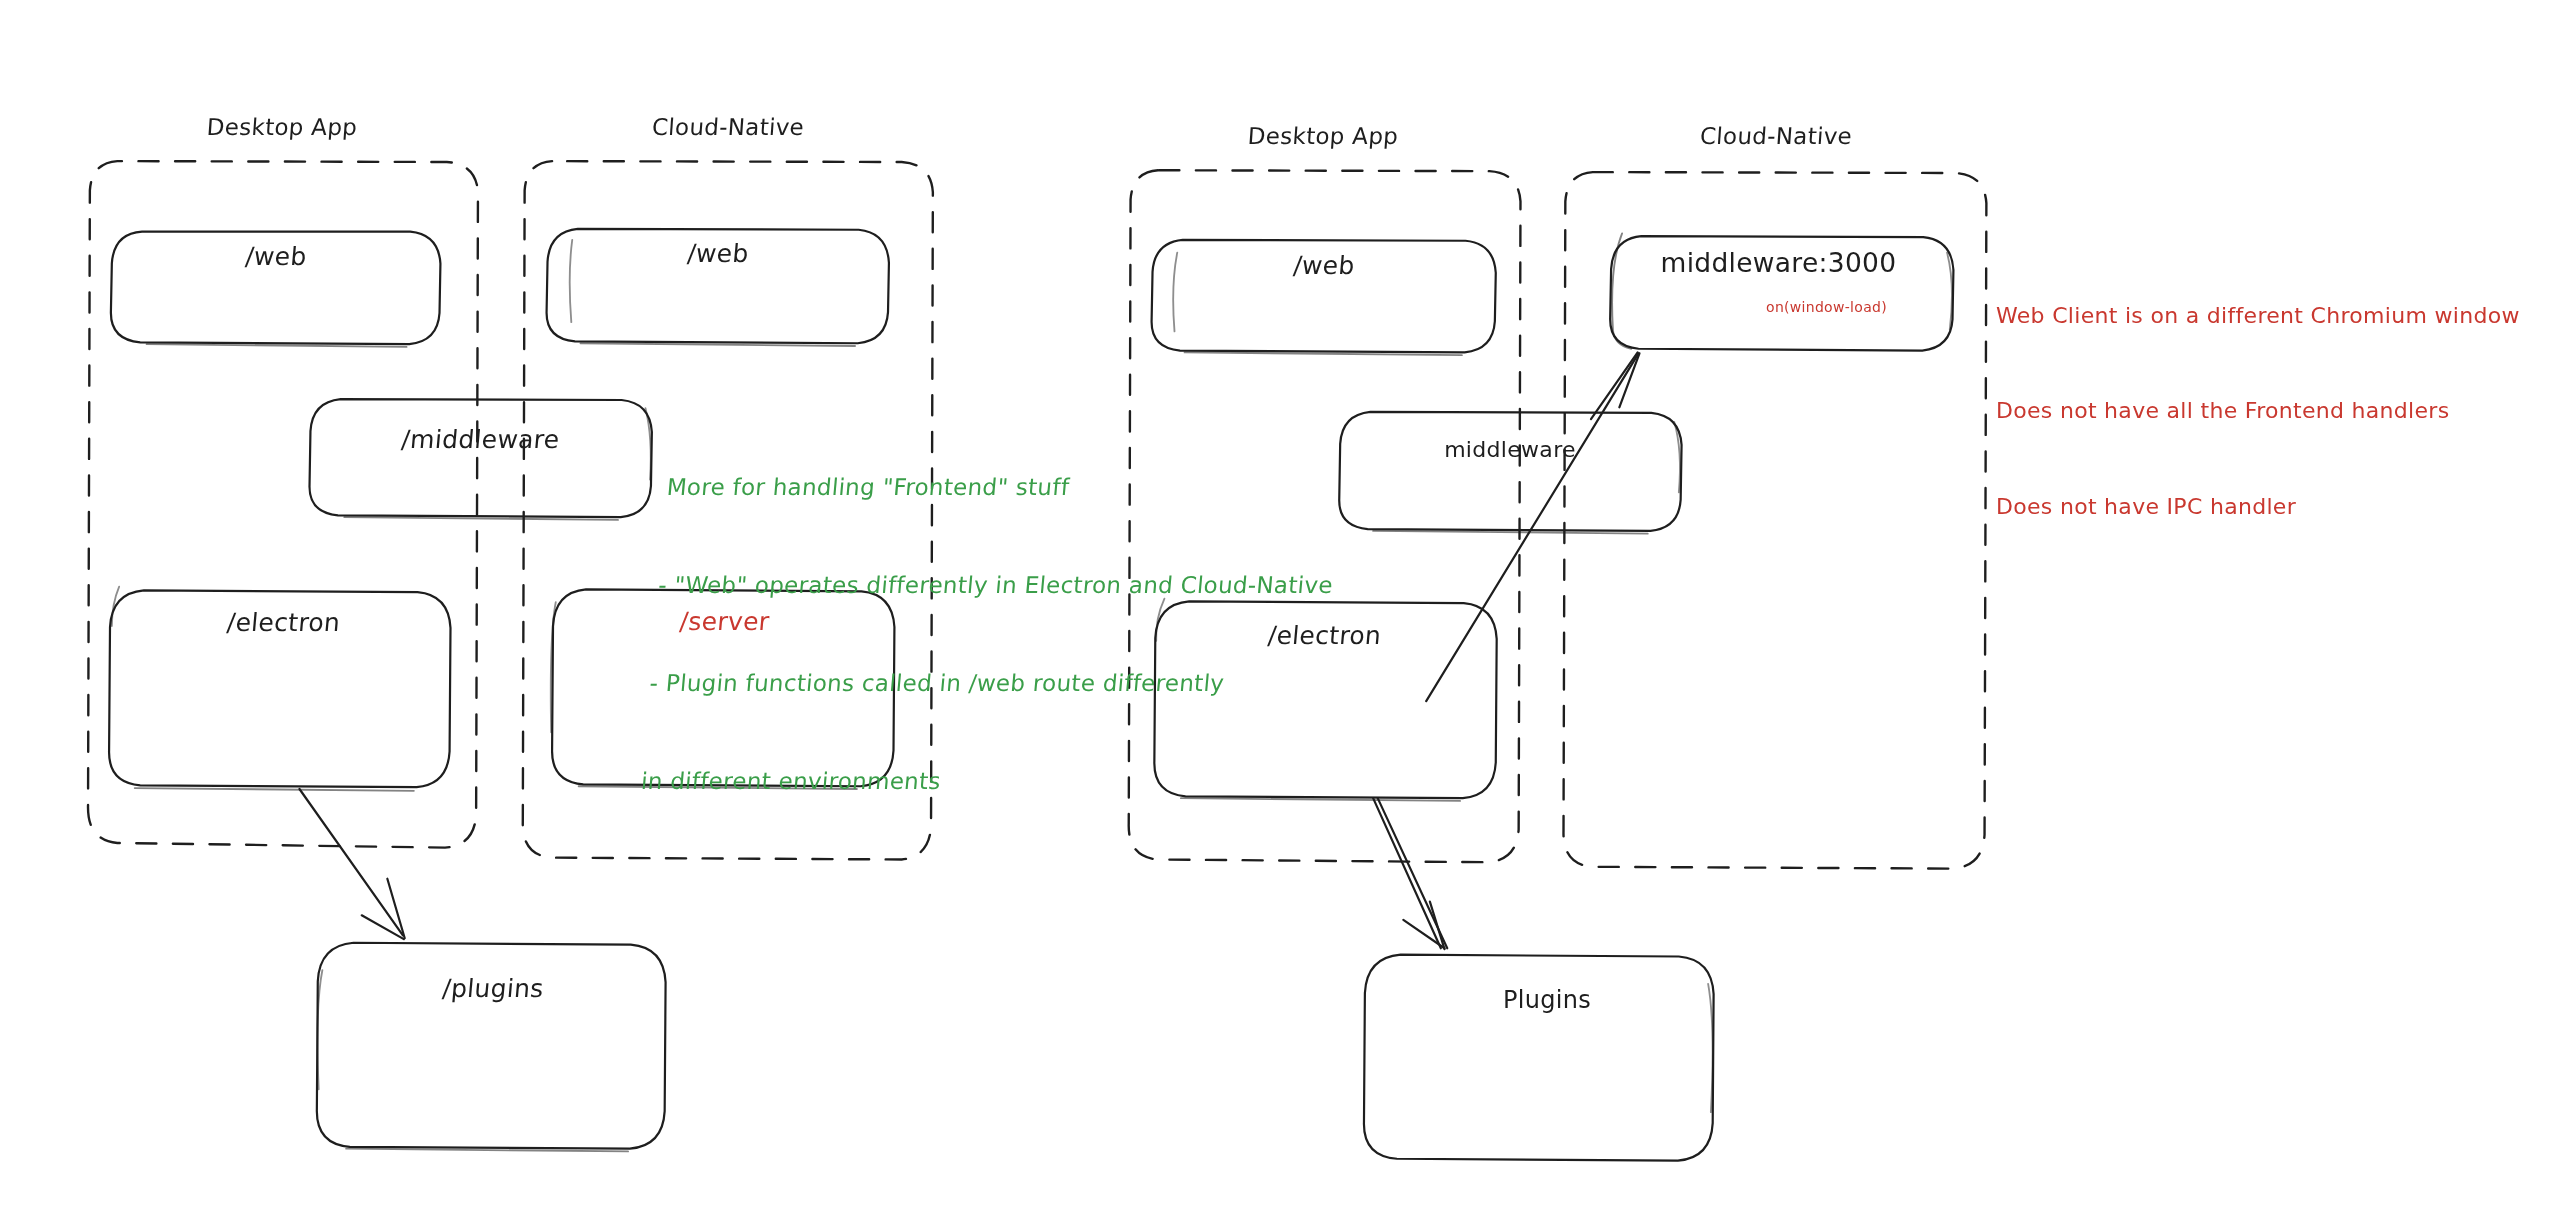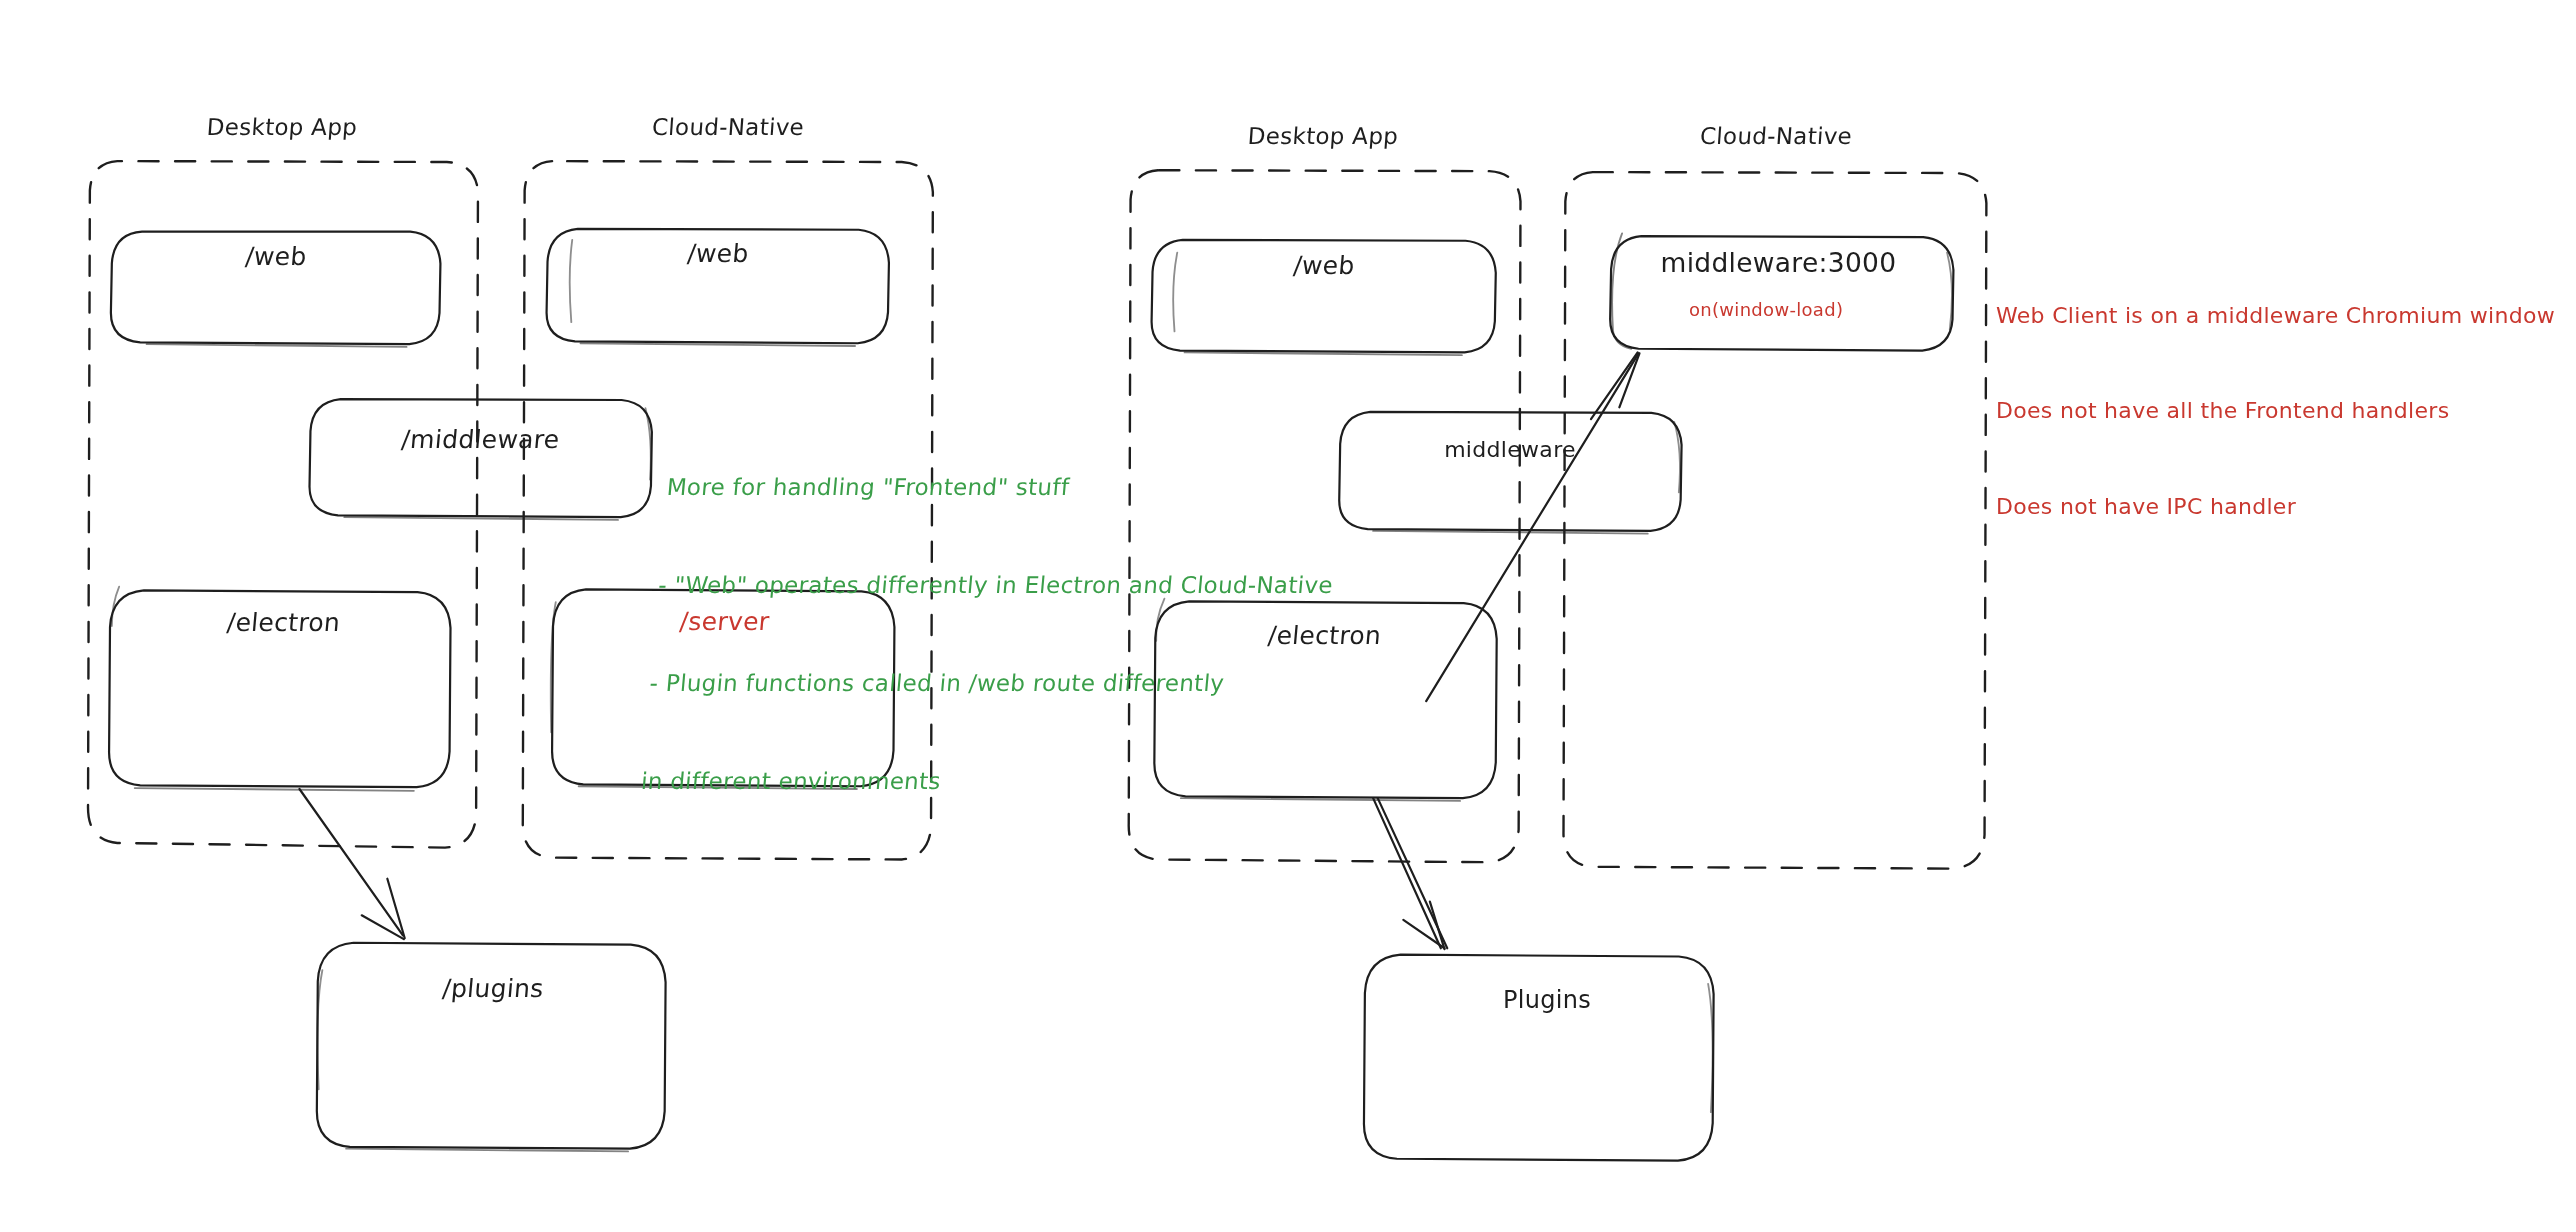--- a/index.html
+++ b/index.html
@@ -69,22 +69,22 @@
     font-size: 23px;
     line-height: 1.42;
     transform: skewX(-5deg);
   }
   .note.upright {
     transform: none;
   }
   .green { color: #3a9e49; }
   .red   { color: #c9382f; }
   .sub-note {
-    font-size: 18px;
-    text-align: left;
+    font-size: 14px;
+    text-align: center;
   }
 </style>
 </head>
 <body>
 
 <div id="canvas-root">
 
   <svg class="sketch" viewBox="0 0 2814 1346">
 
     <g>
@@ -213,19 +213,19 @@
   <div class="lbl box-title upright" style="left:1641px; top:245px; width:275px; font-size:26.5px;">middleware:3000</div>
   <div class="lbl sub-note red" style="left:1689px; top:298px; width:275px;">on(window-load)</div>
 
   <div class="lbl box-title upright" style="left:1414px; top:435px; width:192px; font-size:22px;">middleware</div>
 
   <div class="lbl box-title" style="left:1210px; top:619px; width:229px;">/electron</div>
 
   <div class="lbl box-title upright" style="left:1437px; top:984px; width:220px; font-size:24px;text-align:center;">Plugins</div>
 
   <div class="lbl note upright red" style="left:1996px; top:236px; font-size:22px; line-height:1.45;">
-    <div>Web Client is on a middleware Chromium window</div>
+    <div>Web Client is on a different Chromium window</div>
     <div>Does not have all the Frontend handlers</div>
     <div>Does not have IPC handler</div>
   </div>
 
 </div>
 
 
 </body></html>

